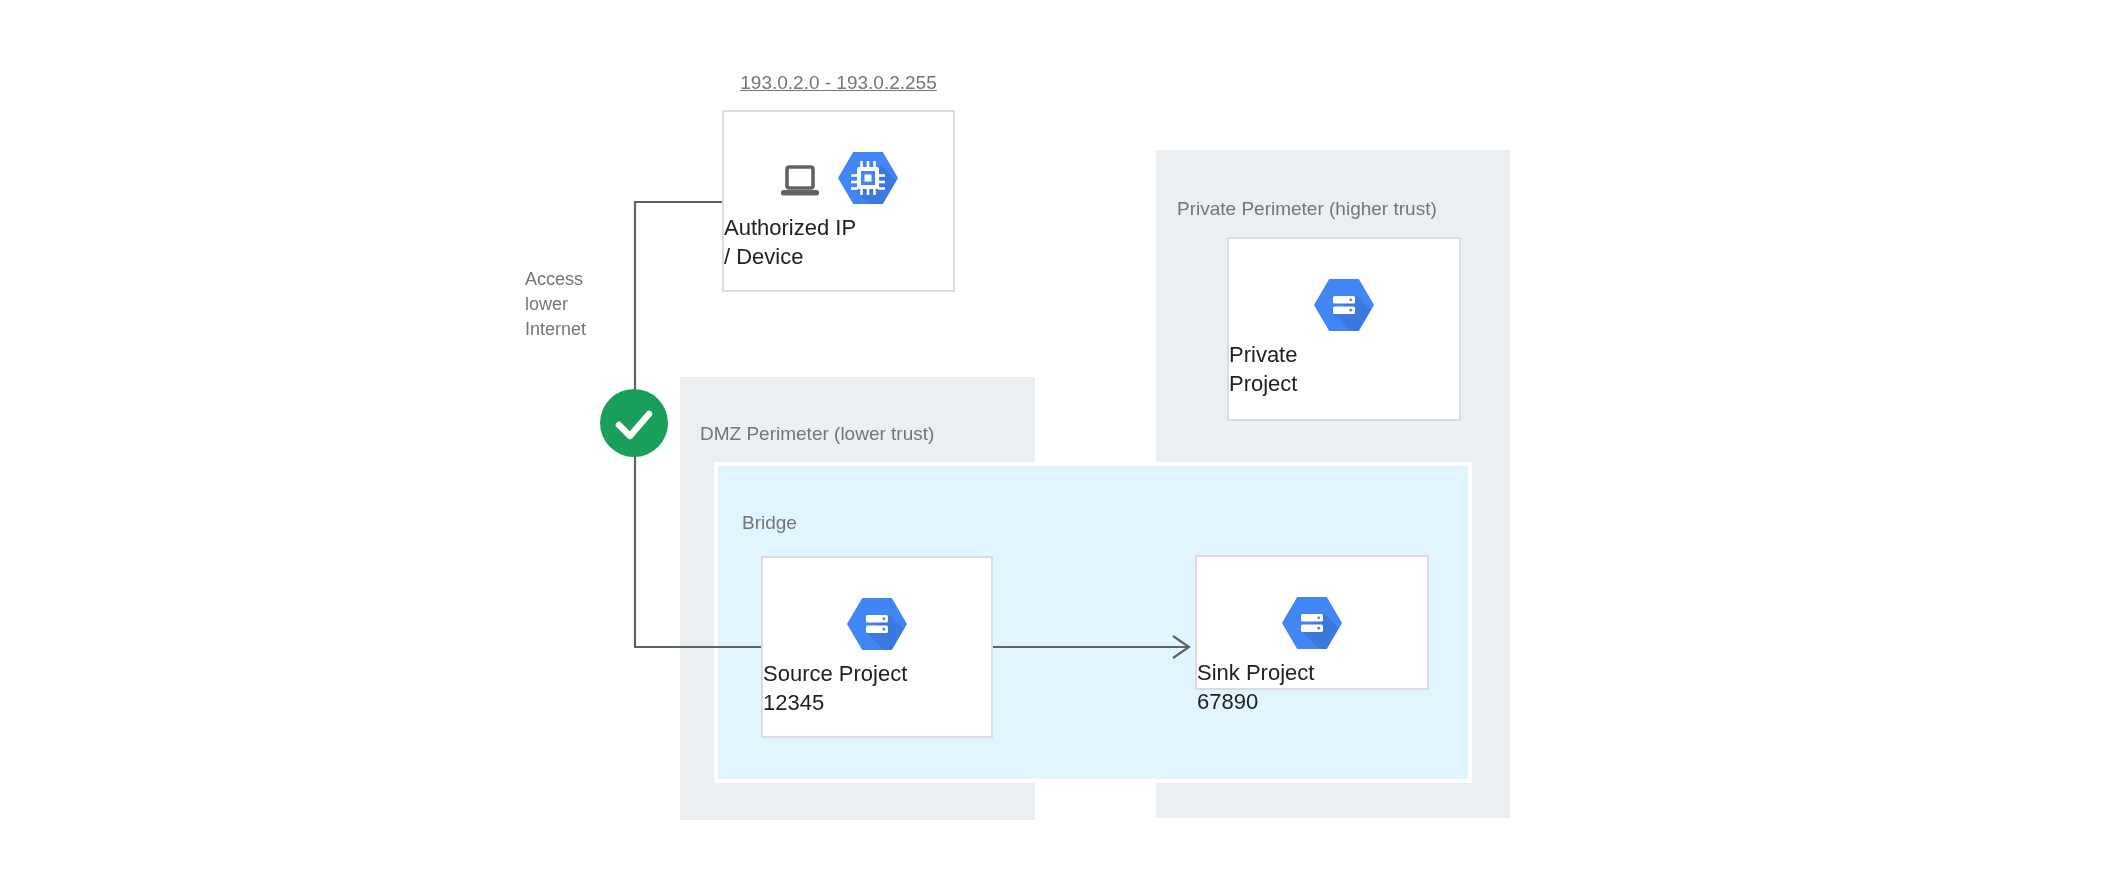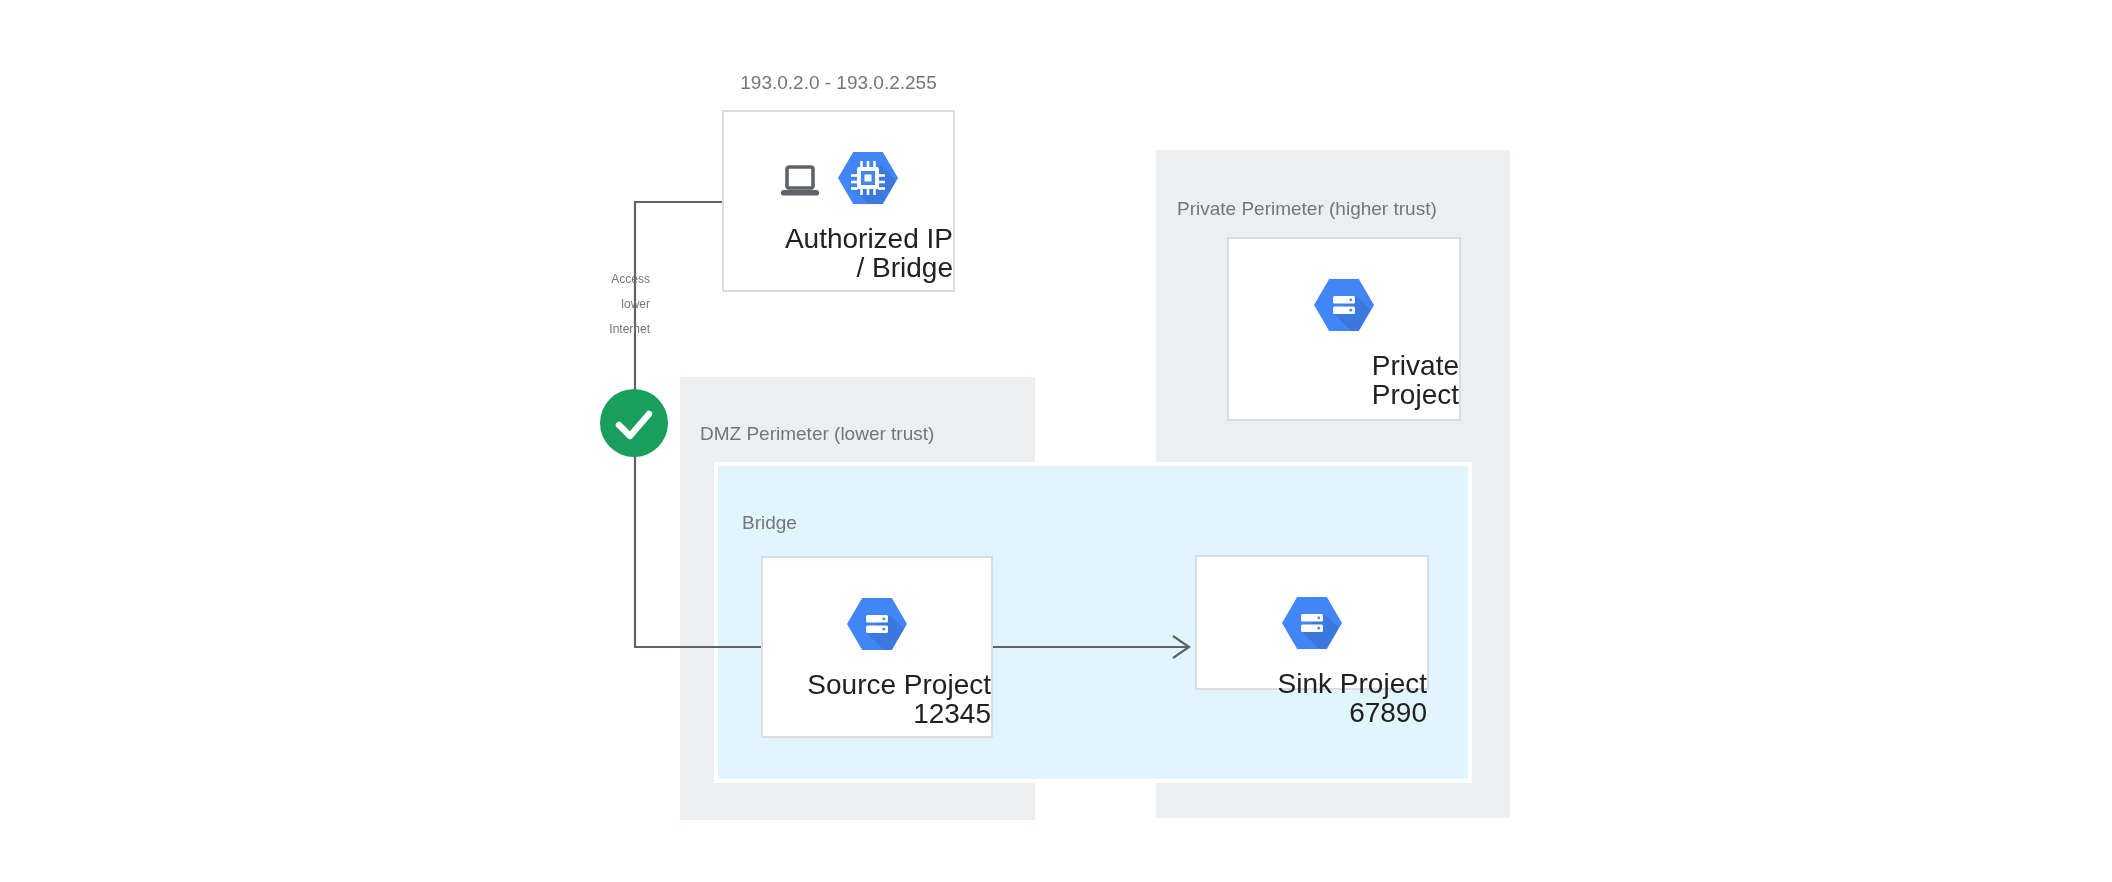--- a/index.html
+++ b/index.html
@@ -15,29 +15,29 @@
           background:var(--bridge-background,#E1F5FE);border:4px solid #fff;box-sizing:border-box;z-index:2;}
   .bridge .region-label{left:24px;top:30px;}
 
   
   .connectors{position:absolute;left:0;top:0;z-index:3;}
   .conn{fill:none;stroke:var(--connector-gray,#5F6368);stroke-width:2.2;}
 
   
   .node{position:absolute;background:#fff;border:2px solid var(--box-border,#DADCE0);box-sizing:border-box;z-index:4;}
   .node-icons{position:absolute;left:0;top:40px;width:100%;display:flex;justify-content:center;align-items:center;gap:18px;}
-  .node-text{position:absolute;left:0;top:112px;width:100%;text-align:right;
-             font-size:28px;line-height:29px;color:var(--text-dark,#212121);}
+  .node-text{position:absolute;left:0;top:101px;width:100%;text-align:left;
+             font-size:22px;line-height:29px;color:var(--text-dark,#212121);}
   .node-text span{display:block;}
 
   
   .ip-label{position:absolute;left:712px;top:72px;width:253px;text-align:center;
-            font-size:19px;color:var(--label-gray,#757575);z-index:4;}
-  .access-label{position:absolute;left:525px;top:267px;width:125px;text-align:right;
-            font-size:12px;line-height:25px;color:var(--label-gray,#757575);z-index:4;}
+            font-size:19px;color:var(--label-gray,#757575);z-index:4;text-decoration:underline;}
+  .access-label{position:absolute;left:525px;top:267px;width:125px;text-align:left;
+            font-size:18px;line-height:25px;color:var(--label-gray,#757575);z-index:4;}
   .access-label span{display:block;}
 
   
   .check{position:absolute;left:600px;top:389px;width:68px;height:68px;border-radius:50%;
          background:var(--check-green,#1A9E5C);z-index:5;}
 
   
   .hexfill{fill:var(--hexagon-blue,#4285F4);}
   .hex-shadow{fill:rgba(0,0,0,0.09);}
   .icon-white{fill:#fff;}
@@ -105,21 +105,21 @@
             <rect x="40" y="28.7" width="7" height="2.6"></rect>
             <rect x="40" y="35.2" width="7" height="2.6"></rect>
           <rect x="19" y="15" width="22" height="22" rx="2"></rect>
         </g>
         <rect class="dot" x="23" y="19" width="14" height="14"></rect>
         <rect class="icon-white" x="26.5" y="22.5" width="7" height="7"></rect>
       </svg>
     </div>
     <div class="node-text">
       <span>Authorized IP</span>
-      <span>/ Bridge</span>
+      <span>/ Device</span>
     </div>
   </div>
 
   <div class="node" style="left:761px;top:556px;width:232px;height:182px;">
     <div class="node-icons">
       <svg width="60" height="52" viewBox="0 0 60 52">
         <defs>
             <clipPath id="hc2">
               <polygon points="15.2,0 44.8,0 60,26 44.8,52 15.2,52 0,26"></polygon>
             </clipPath>

